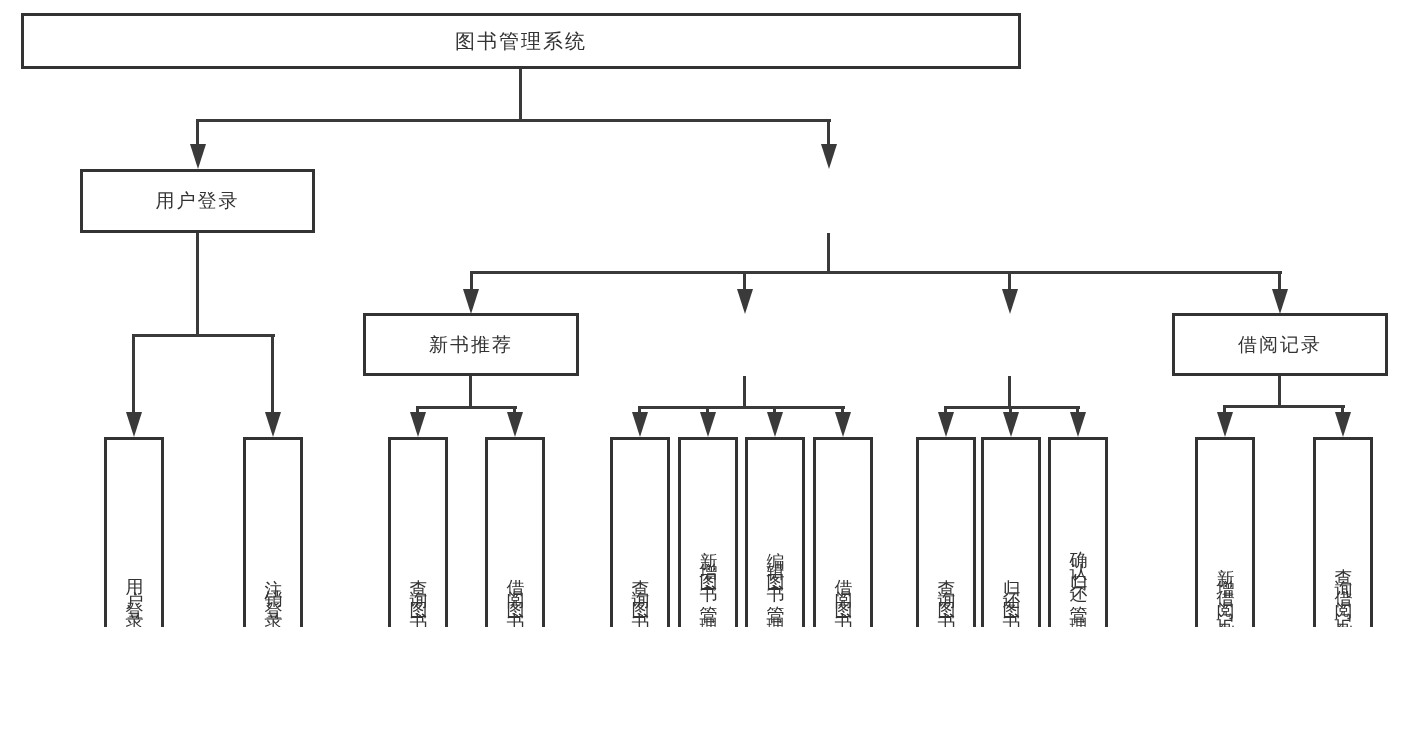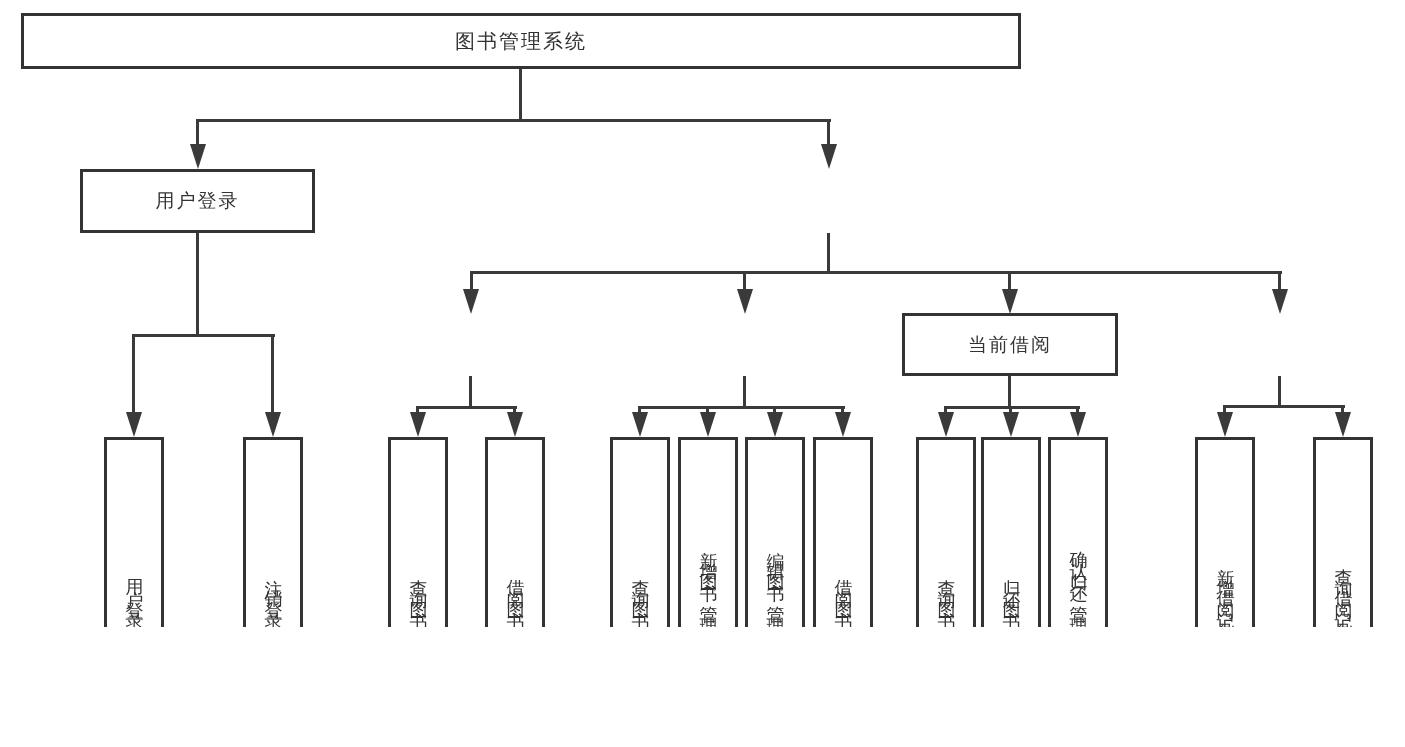--- a/index.html
+++ b/index.html
@@ -92,21 +92,22 @@
   <div class="hl" style="left:1223px;top:405px;width:122px;height:3px"></div>
   <div class="vl" style="left:1223px;top:405px;width:3px;height:10px"></div>
   <div class="ah" style="left:1217px;top:412px"></div>
   <div class="vl" style="left:1341px;top:405px;width:3px;height:10px"></div>
   <div class="ah" style="left:1335px;top:412px"></div>
 
   <div class="box root" style="left:21px;top:13px;width:1000px;height:56px">图书管理系统</div>
 
   <div class="box" style="left:80px;top:169px;width:235px;height:64px">用户登录</div>
 
-  <div class="box" style="left:902px;top:313px;width:216px;height:63px">当前借阅</div>
+  <div class="box" style="left:363px;top:313px;width:216px;height:63px">新书推荐</div>
+  <div class="box" style="left:1172px;top:313px;width:216px;height:63px">借阅记录</div>
 
   <div class="leaf" style="left:104px">
     <span>用户登录</span>
     </div>
   <div class="leaf" style="left:243px">
     <span>注销登录</span>
     </div>
 
   <div class="leaf" style="left:388px">
     <span>查询图书</span>

